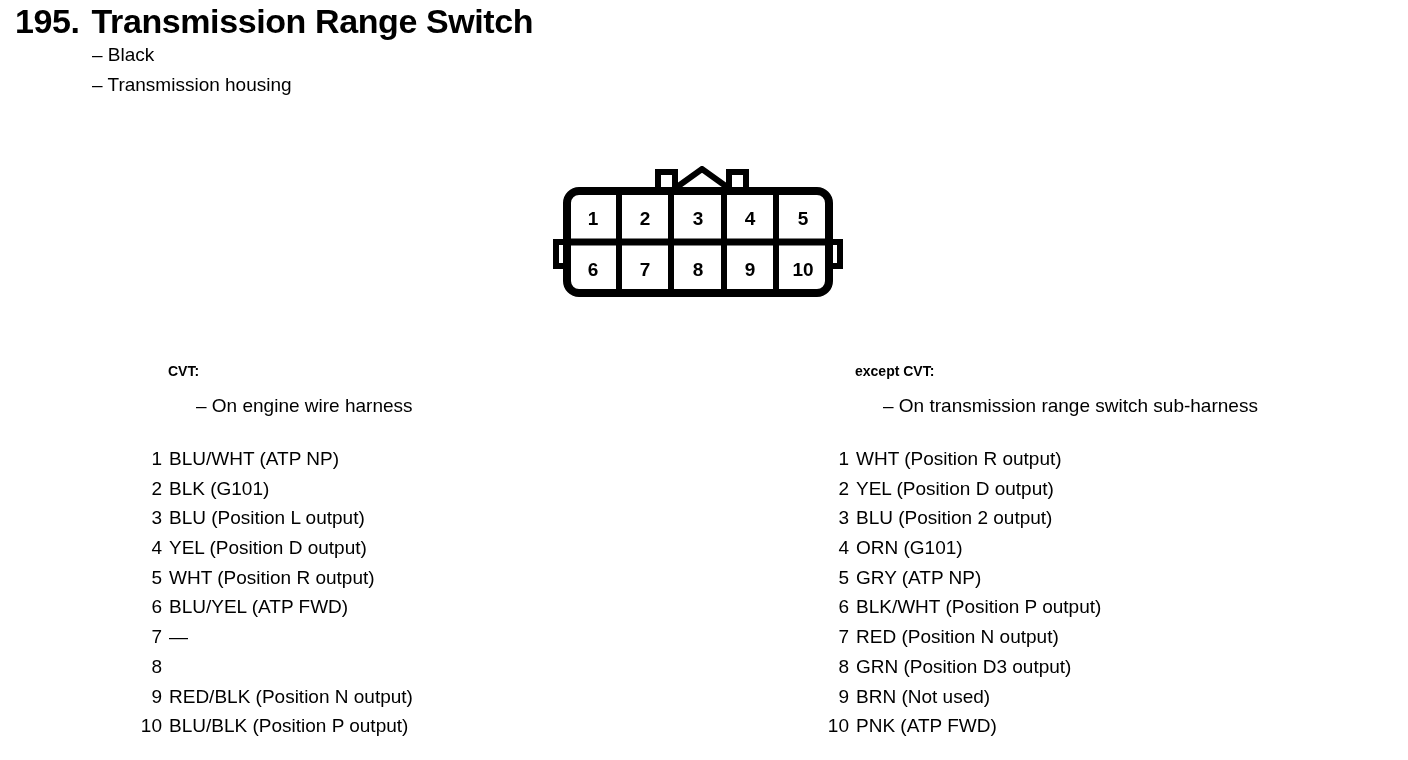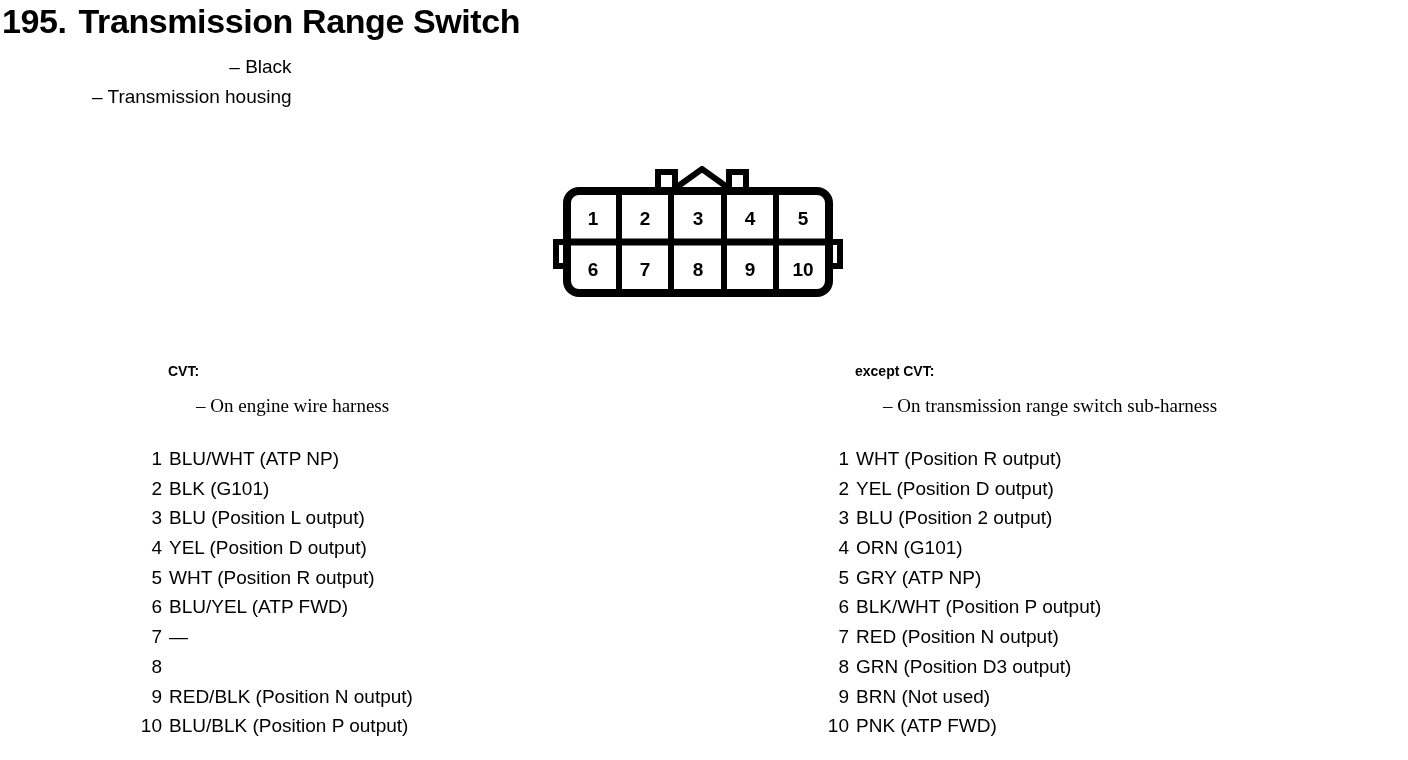--- a/index.html
+++ b/index.html
@@ -12,36 +12,35 @@
     height: 760px;
     position: relative;
     font-family: "Liberation Sans", sans-serif;
     color: #000000;
     overflow: hidden;
   }
 
   
   .page-title {
     position: absolute;
-    left: 2px;
+    left: 15px;
     top: 2px;
     font-size: 34px;
     font-weight: bold;
     letter-spacing: -0.4px;
     white-space: nowrap;
   }
   .title-num { margin-right: 12px; }
 
   .header-notes {
     position: absolute;
     left: 92px;
-    top: 52px;
+    top: 40px;
     font-size: 19px;
     line-height: 30px;
-    text-align: right;
   }
   .header-notes div { white-space: nowrap; }
 
   
   .connector {
     position: absolute;
     left: 548px;
     top: 166px;
     width: 300px;
     height: 132px;
@@ -60,21 +59,20 @@
     font-size: 14px;
     font-weight: bold;
     white-space: nowrap;
     line-height: 26px;
   }
   .col-sub {
     font-size: 19px;
     white-space: nowrap;
     margin-top: 11px;
     margin-left: 28px;
-    font-family: Liberation Serif, serif;
   }
 
   .pin-list {
     margin-top: 31px;
     margin-left: -36px;
     font-size: 19px;
   }
   .pin-row {
     display: flex;
     align-items: baseline;

